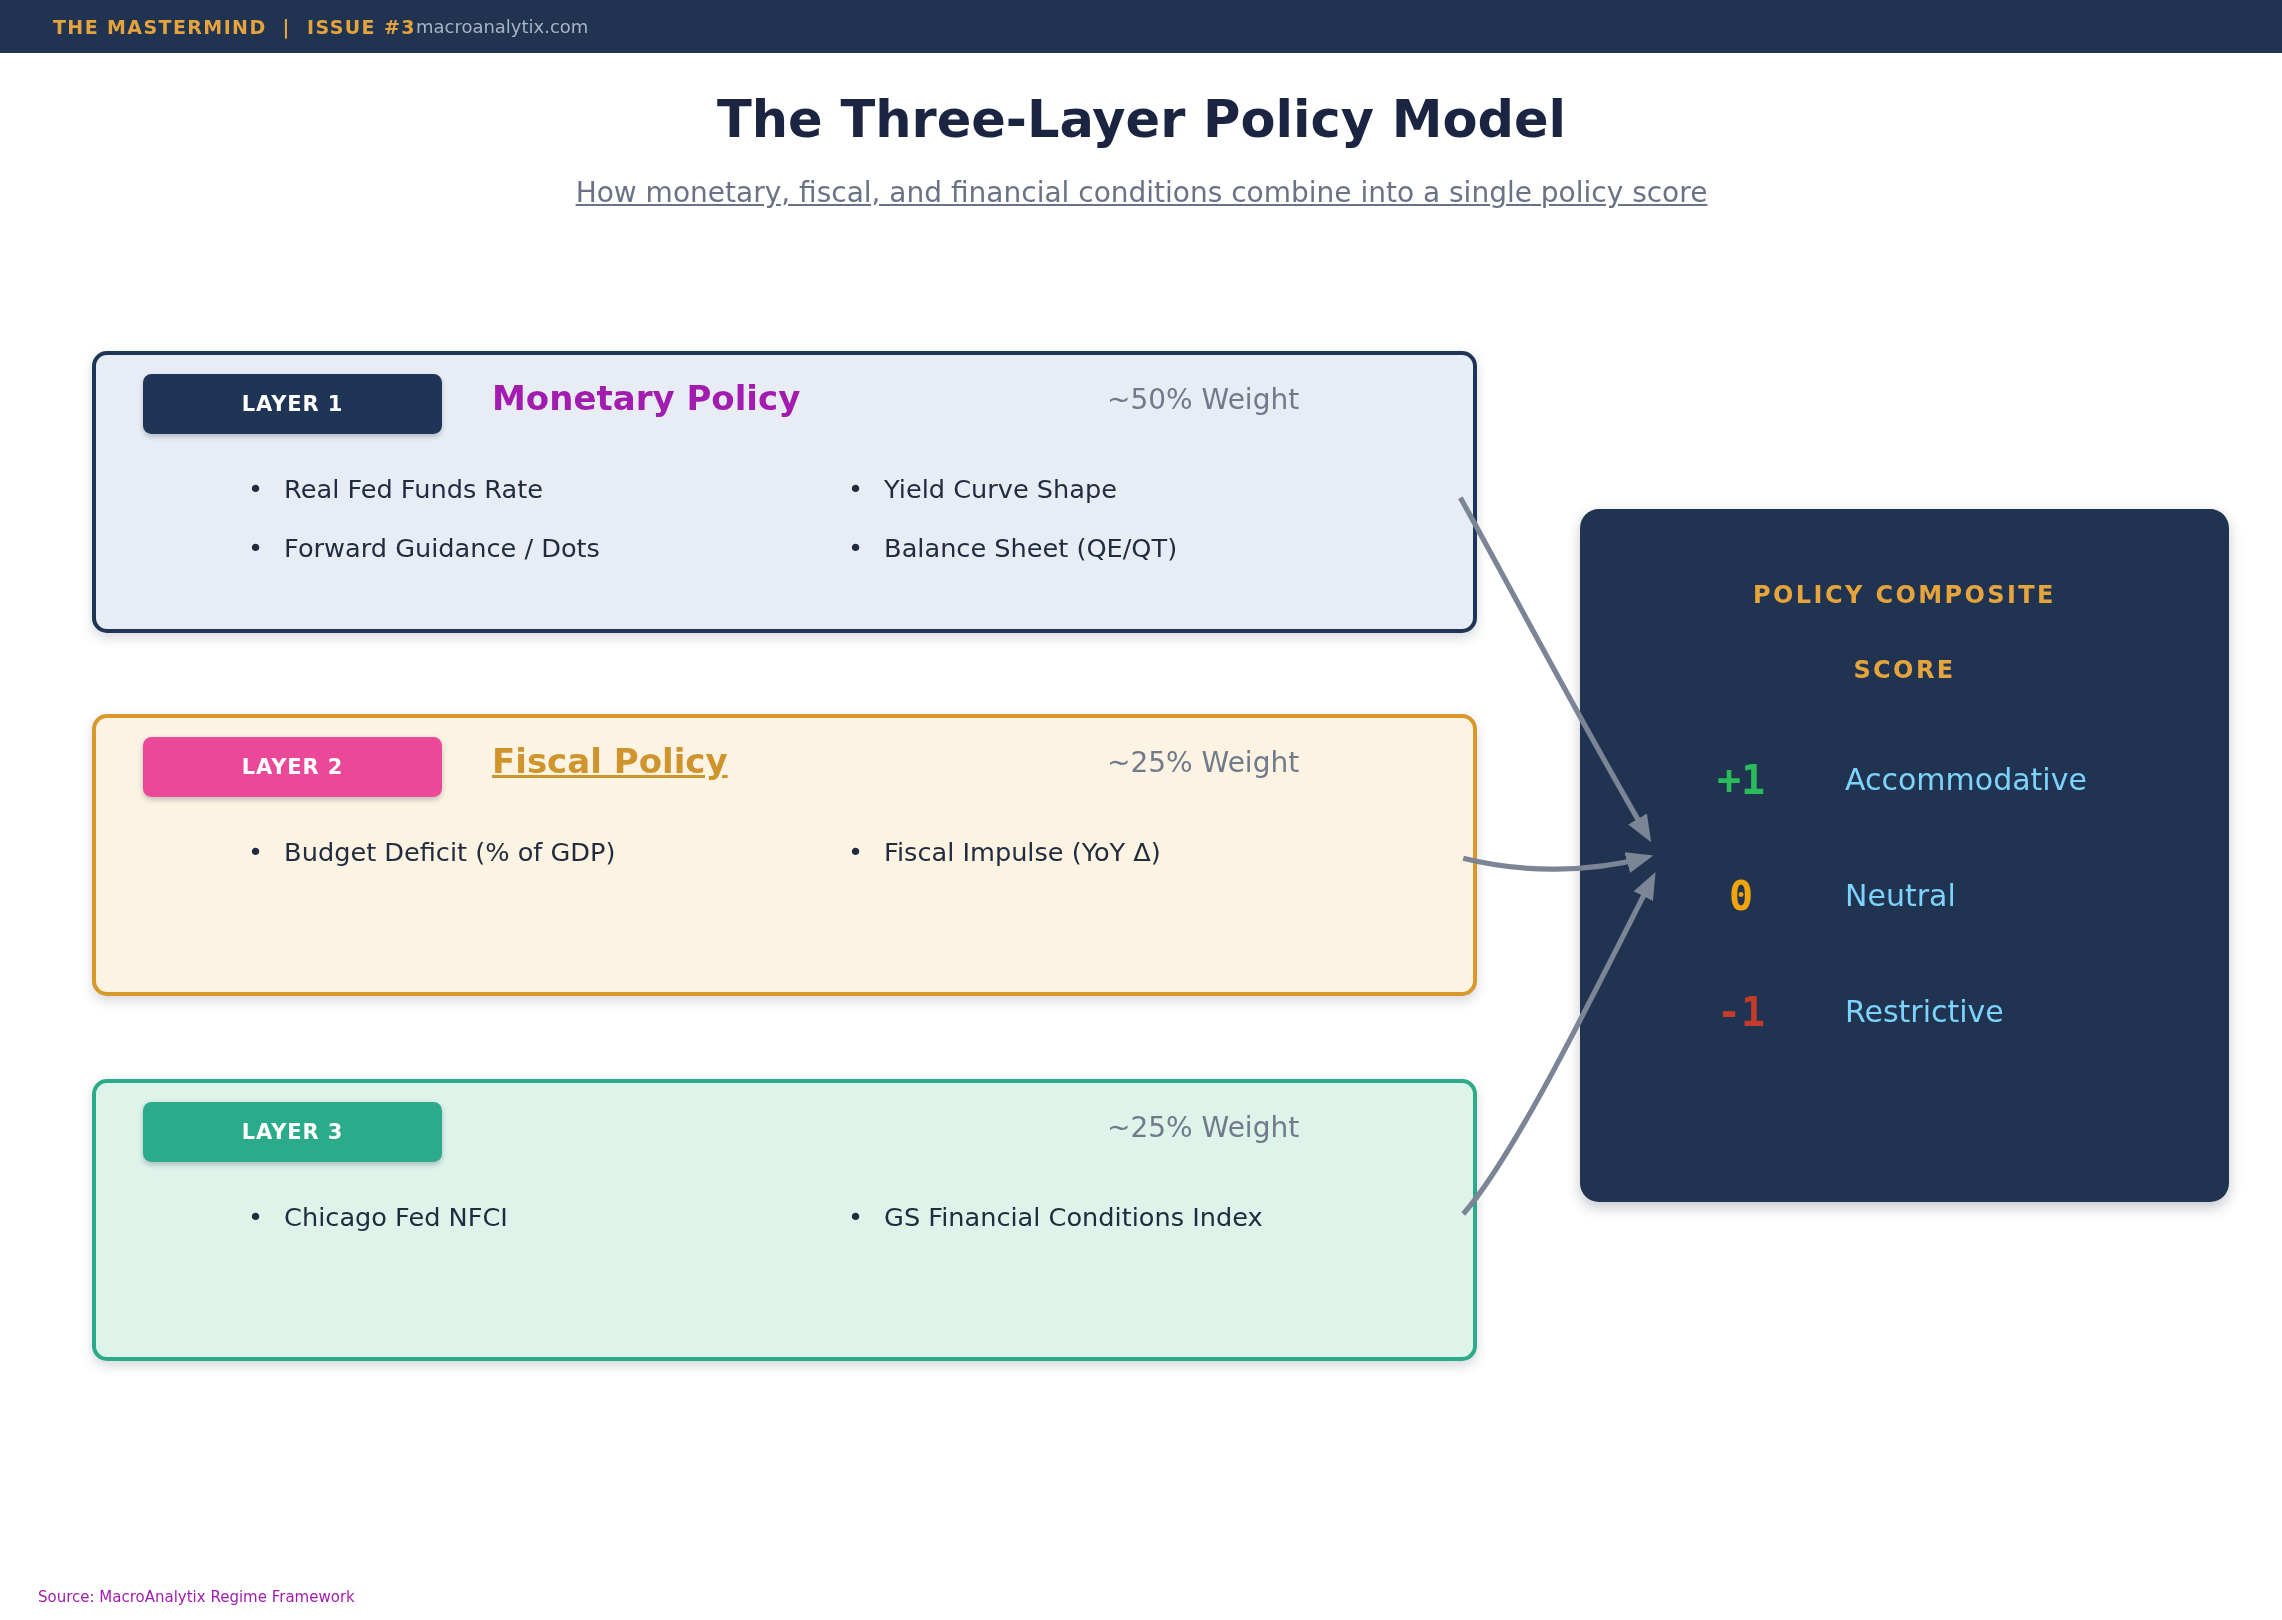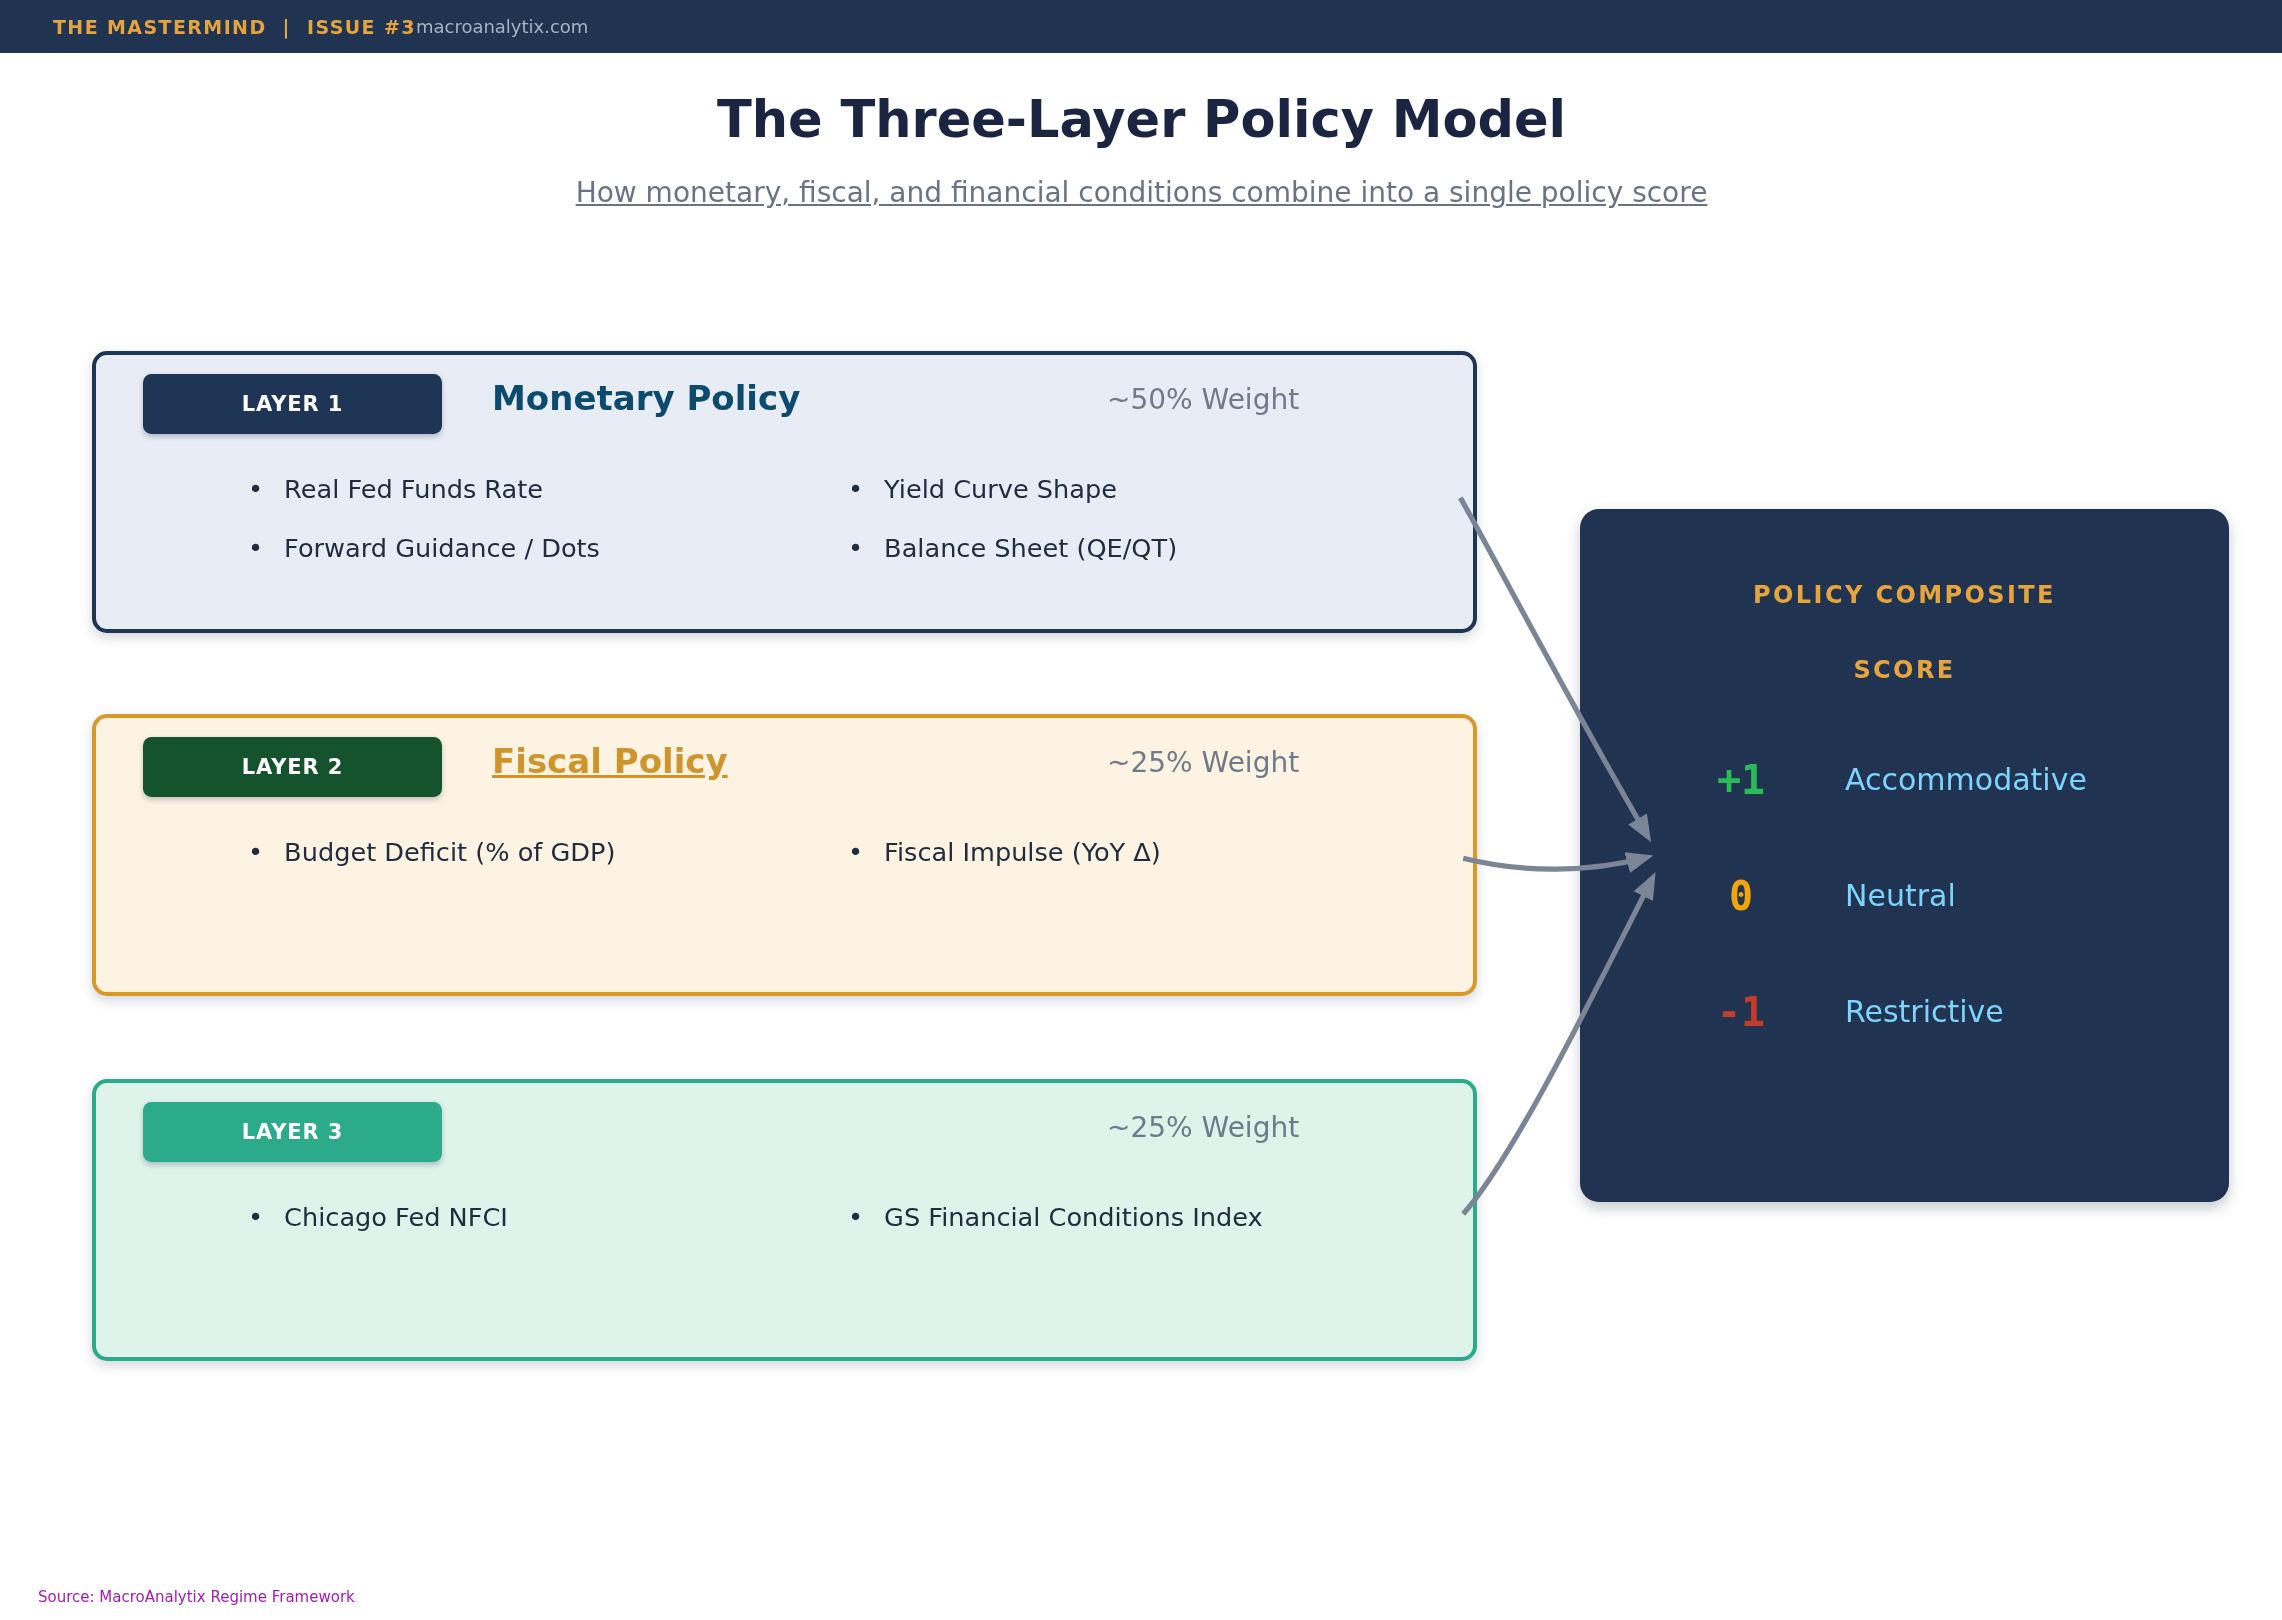--- a/index.html
+++ b/index.html
@@ -48,28 +48,28 @@
   .layer-3 { top: 1079px; background: #def3ea; border-color: #2bab89; }
 
   .badge {
     position: absolute; left: 47px; top: 19px; width: 299px; height: 60px;
     border-radius: 8.5px; color: #ffffff;
     font-size: 21px; font-weight: bold; letter-spacing: 0.9px;
     display: flex; align-items: center; justify-content: center;
     box-shadow: 0 2.8px 5.7px rgba(30, 45, 70, 0.25);
   }
   .layer-1 .badge { background: #1f3556; }
-  .layer-2 .badge { background: #14532d; }
+  .layer-2 .badge { background: #ec4899; }
   .layer-3 .badge { background: #2bab89; }
 
   .layer-title {
     position: absolute; left: 396px; top: 23px;
     font-size: 34px; font-weight: bold;
   }
-  .layer-1 .layer-title { color: #0c4a6e; }
+  .layer-1 .layer-title { color: #a21caf; }
   .layer-2 .layer-title { color: #d0942c; text-decoration: underline; }
   .layer-3 .layer-title { color: #2aa987; }
 
   .layer-weight {
     position: absolute; left: 1011px; top: 28px;
     color: #717a8a; font-size: 28px;
   }
 
   .layer-item {
     position: absolute; color: #212c3f; font-size: 25.6px; white-space: nowrap;

